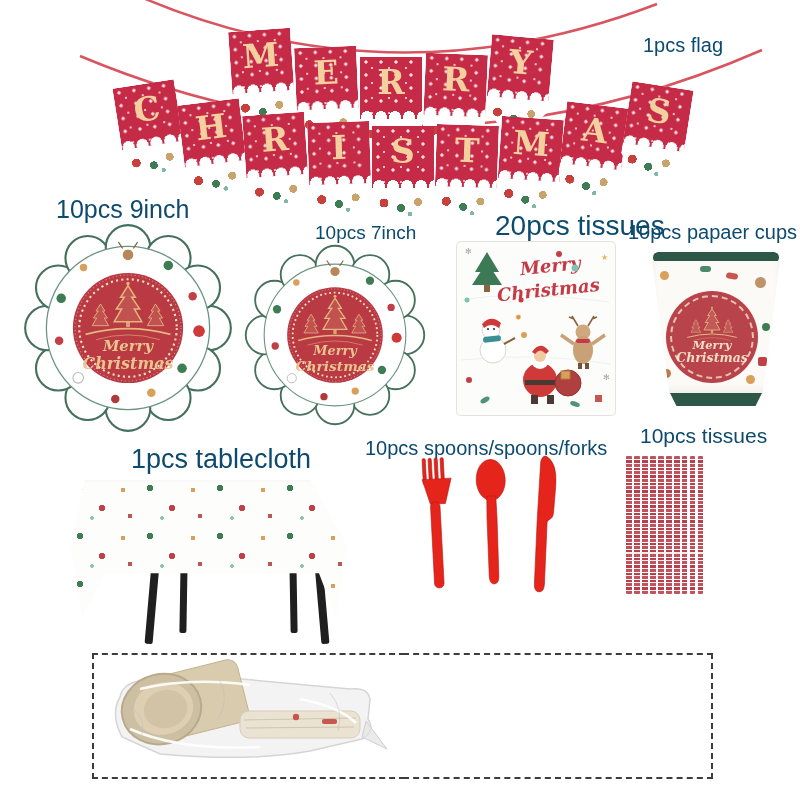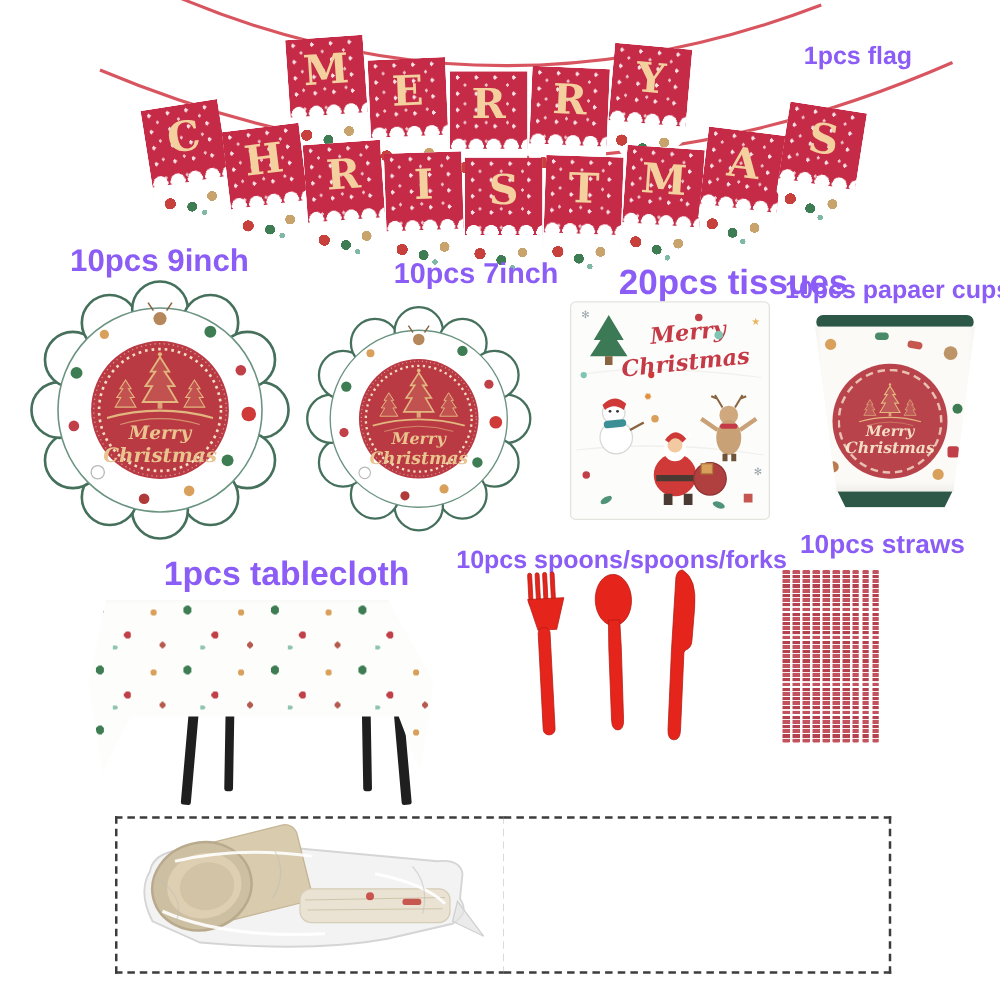--- a/index.html
+++ b/index.html
@@ -1,19 +1,19 @@
 <!DOCTYPE html>
 <html><head>
 <meta charset="utf-8">
 <style>
   html,body{margin:0;padding:0;}
   body{width:800px;height:800px;position:relative;background:#fff;overflow:hidden;
        font-family:"Liberation Sans",sans-serif;}
   
-  .lbl{position:absolute;font-weight:bold;color:#8b5cf6;white-space:nowrap;letter-spacing:0;}
+  .lbl{position:absolute;font-weight:normal;color:#0c4a6e;white-space:nowrap;letter-spacing:0;}
   
   #strings{position:absolute;left:0;top:0;pointer-events:none;}
   .flag{position:absolute;width:62px;height:110px;
     clip-path:polygon(0 0,100% 0,100% 66%,50% 100%,0 66%);
     background-color:#fff;
     background-image:
       radial-gradient(1.6px 1.6px at 6px 5px,rgba(255,255,255,.85) 98%,transparent),
       radial-gradient(1.3px 1.3px at 12px 11px,rgba(255,255,255,.7) 98%,transparent),
       linear-gradient(#c52b47,#c52b47);
     background-size:15px 13px,17px 15px,100% 62px;
@@ -171,26 +171,26 @@
   </div>
 <div class="flag" style="left:567px;top:105px;transform:rotate(7deg)">
     <span class="flag-letter">A</span>
   </div>
 <div class="flag" style="left:632px;top:86px;transform:rotate(9deg)">
     <span class="flag-letter">S</span>
   </div>
 
 <div class="lbl" style="left:643px;top:34px;font-size:20px;">1pcs flag</div>
 <div class="lbl" style="left:56px;top:195px;font-size:25px;">10pcs 9inch</div>
-<div class="lbl" style="left:315px;top:205px;font-size:23px;">10pcs 7inch</div>
+<div class="lbl" style="left:315px;top:222px;font-size:19px;">10pcs 7inch</div>
 <div class="lbl" style="left:495px;top:210px;font-size:28px;">20pcs tissues</div>
 <div class="lbl" style="left:628px;top:221px;font-size:20px;">10pcs papaer cups</div>
 <div class="lbl" style="left:131px;top:444px;font-size:27px;text-align:center;">1pcs tablecloth</div>
 <div class="lbl" style="left:365px;top:437px;font-size:20px;">10pcs spoons/spoons/forks</div>
-<div class="lbl" style="left:640px;top:424px;font-size:21px;">10pcs straws</div>
+<div class="lbl" style="left:640px;top:424px;font-size:21px;">10pcs tissues</div>
 
 <svg class="abs" style="left:22px;top:222px" width="212" height="212" viewBox="0 0 200 200">
   <use href="#plate-full"></use>
 </svg>
 
 <svg class="abs" style="left:243px;top:243px" width="184" height="184" viewBox="0 0 200 200">
   <use href="#plate-full"></use>
 </svg>
 
 <svg class="abs" style="left:455px;top:240px" width="162" height="177" viewBox="0 0 162 177">

